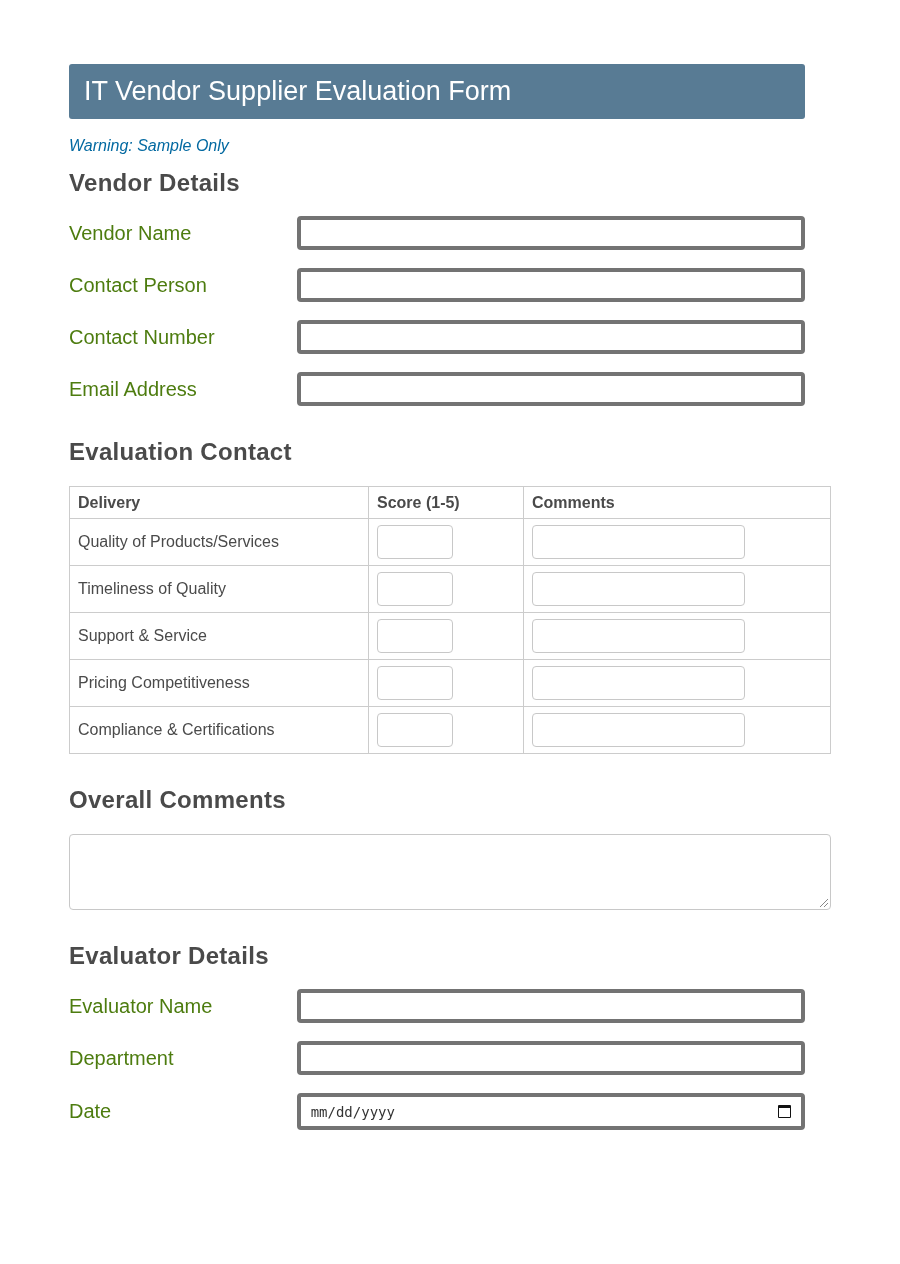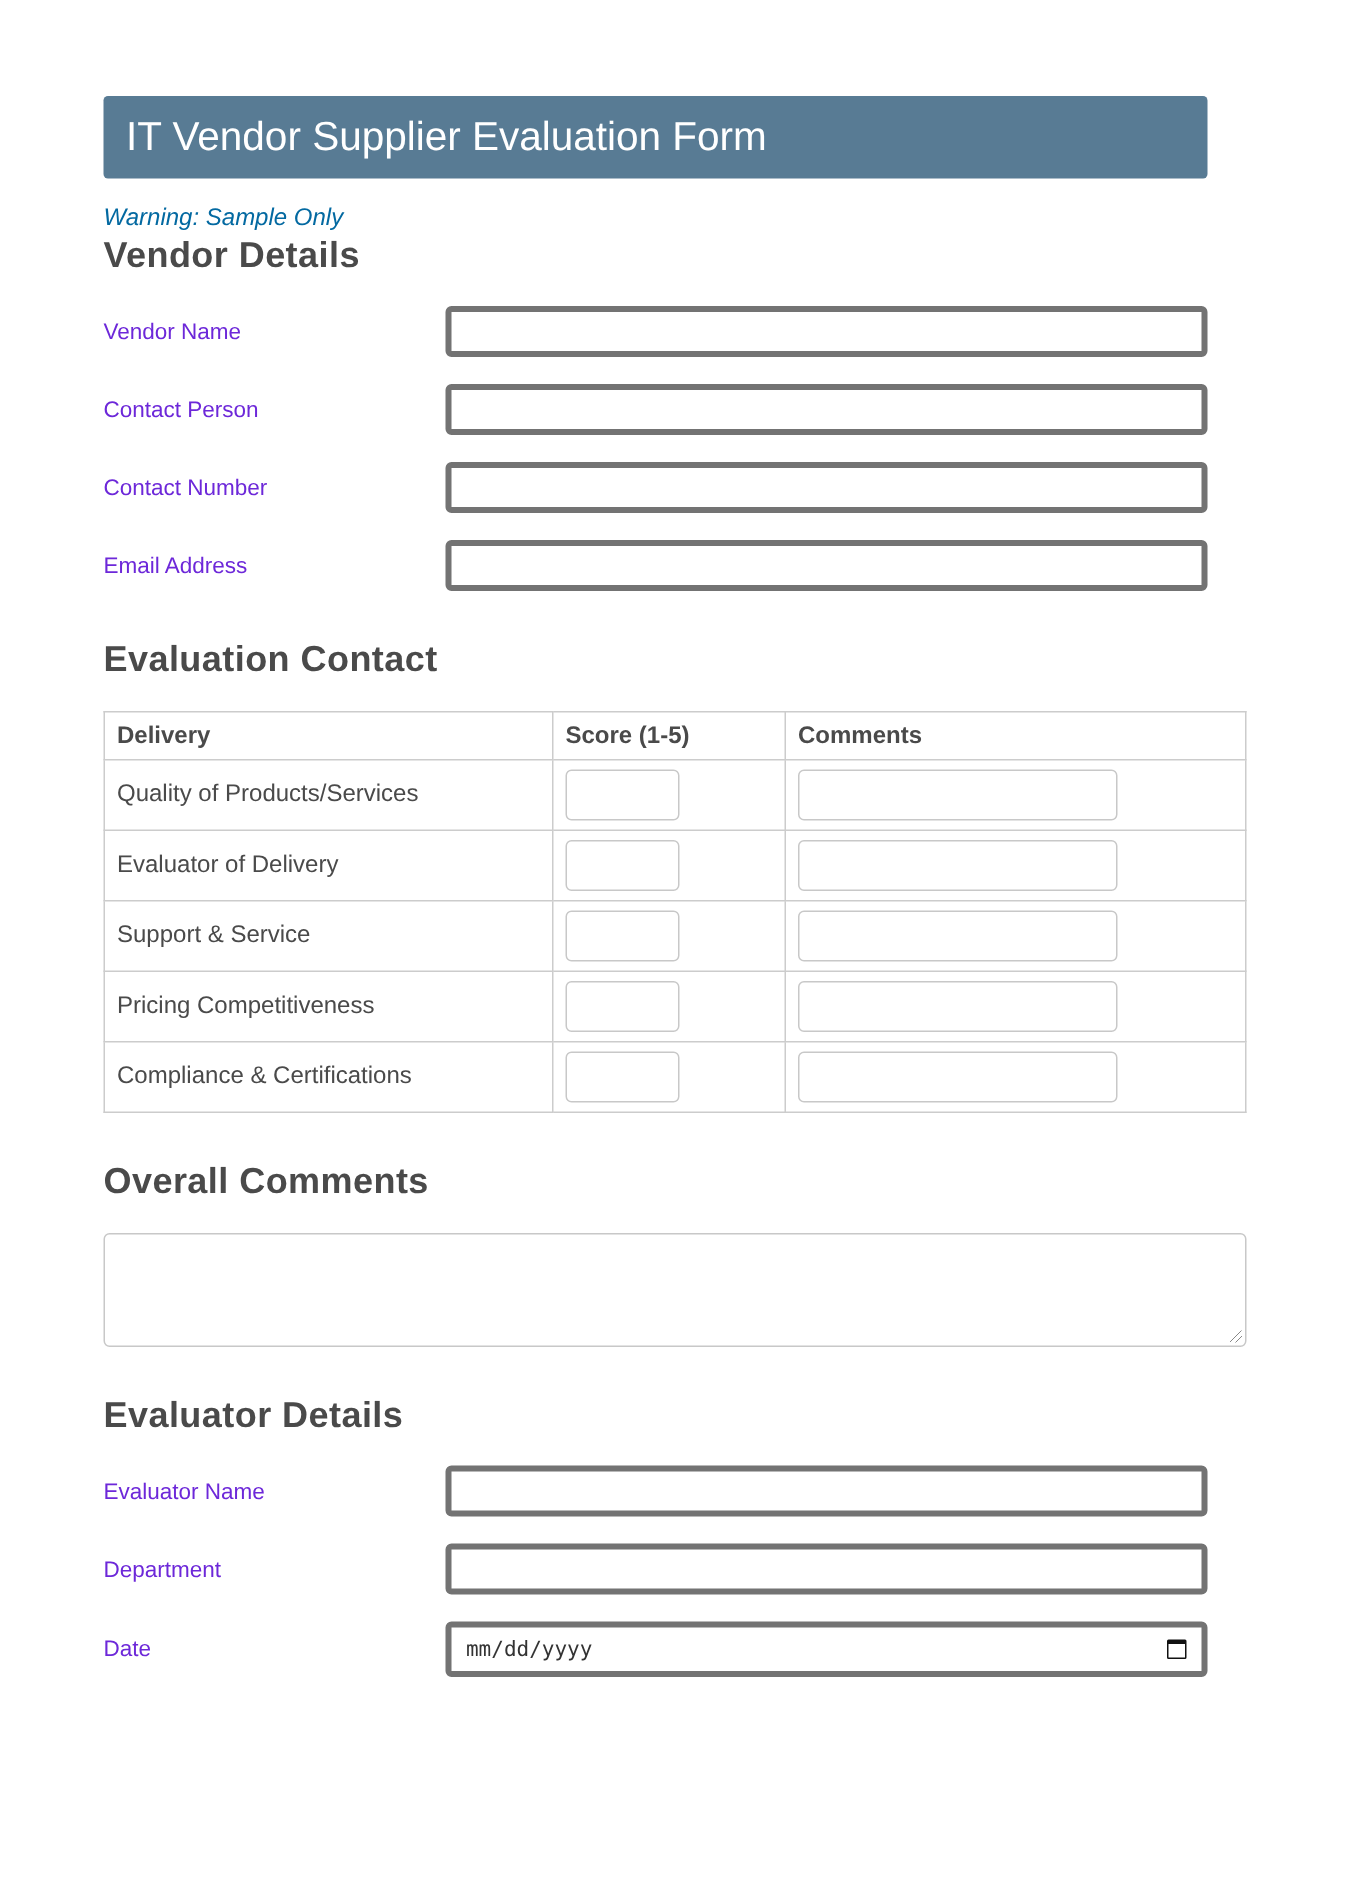--- a/index.html
+++ b/index.html
@@ -26,31 +26,31 @@
       margin-top: 18px;
       line-height: 18px;
     }
     h2 {
       margin: 0;
       font-size: 24px;
       font-weight: bold;
       color: #4a4a4a;
       letter-spacing: 0.3px;
     }
-    .h-vendor { margin-top: 2px; line-height: 28px; }
+    .h-vendor { margin-top: 14px; line-height: 28px; }
     .form-row {
       display: flex; align-items: center;
       height: 34px;
       margin-top: 18px;
     }
     .form-row.first { margin-top: 19px; }
     .form-row label {
       width: 236px;
-      font-size: 15px;
-      color: #6d28d9;
+      font-size: 20px;
+      color: #4d7c0f;
     }
     .text-input {
       width: 526px; height: 34px;
       border: 4px solid #737373;
       border-radius: 4px;
       background: #fff;
       font-family: "Liberation Sans", sans-serif;
       font-size: 15px;
       padding: 0 8px;
     }
@@ -160,21 +160,21 @@
       <tr>
         <td>Quality of Products/Services</td>
         <td>
             <input class="score-input" type="text" value="" style="">
           </td>
         <td>
             <input class="comment-input" type="text" value="" style="">
           </td>
       </tr>
       <tr>
-        <td>Evaluator of Delivery</td>
+        <td>Timeliness of Quality</td>
         <td>
             <input class="score-input" type="text" value="" style="">
           </td>
         <td>
             <input class="comment-input" type="text" value="" style="">
           </td>
       </tr>
       <tr>
         <td>Support &amp; Service</td>
         <td>

